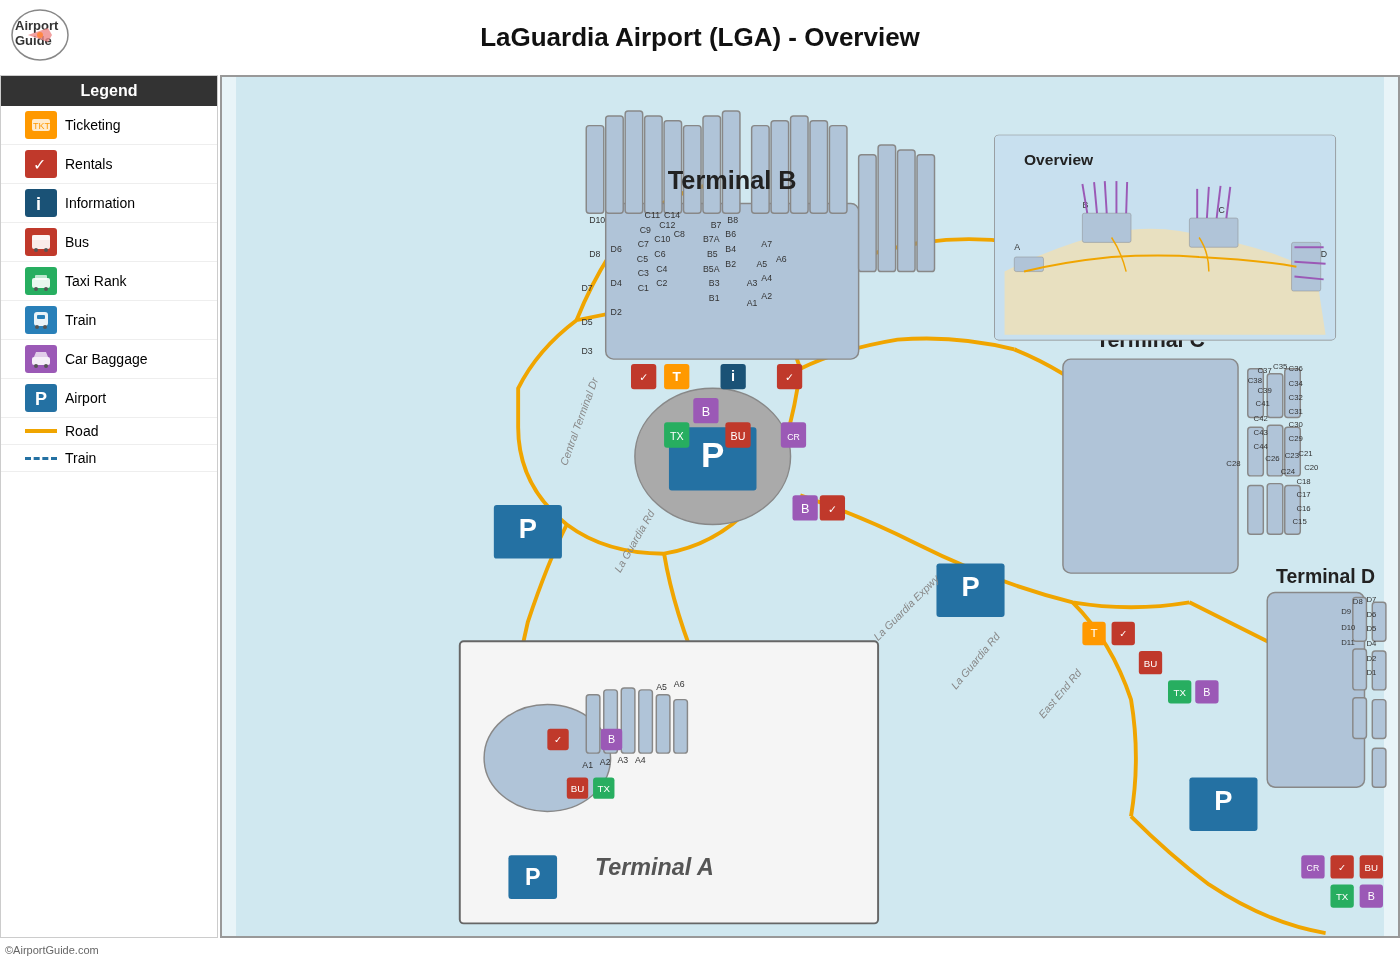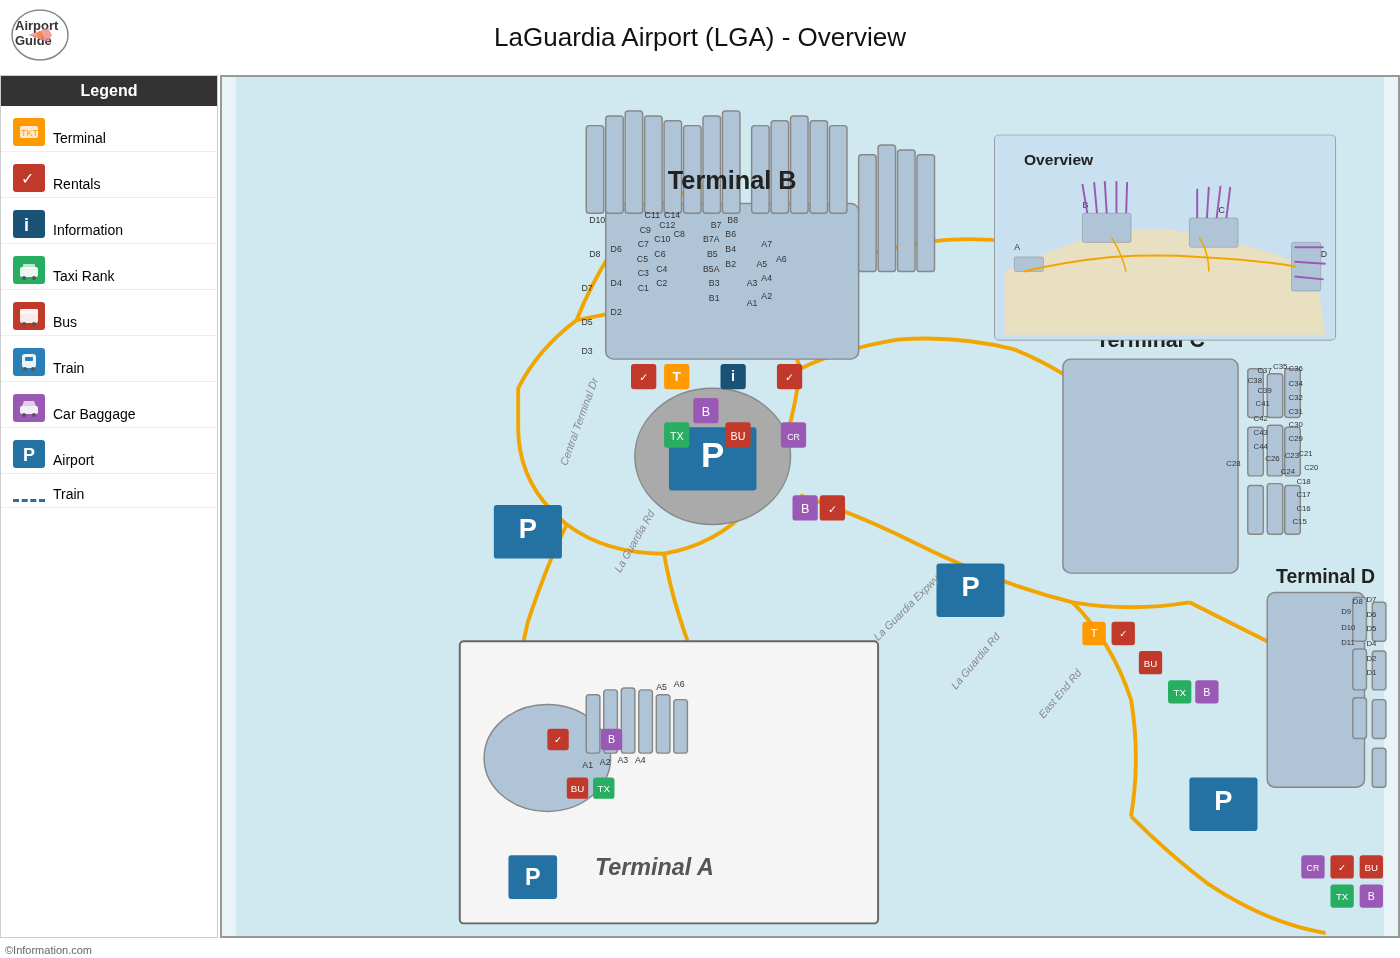--- a/index.html
+++ b/index.html
@@ -24,21 +24,21 @@
     #logo {
       position: absolute;
       left: 10px;
       top: 8px;
       width: 180px;
       height: 55px;
       display: flex;
     }
     #page-title {
       font-size: 26px;
-      font-weight: normal;
+      font-weight: bold;
       color: #111;
       text-align: center;
     }
 
     
     #map-container {
       position: absolute;
       top: 75px;
       left: 220px;
       right: 0;
@@ -61,25 +61,24 @@
     .legend-title {
       background: #333;
       color: #fff;
       font-size: 16px;
       font-weight: bold;
       padding: 6px 10px;
       text-align: center;
     }
     .legend-item {
       display: flex;
-      align-items: flex-end;
-      padding: 5px 12px;
+      align-items: center;
+      padding: 5px 24px;
       border-bottom: 1px solid #eee;
       font-size: 14px;
-      margin-top: 7px;
     }
     .legend-icon {
       width: 32px;
       height: 28px;
       margin-right: 8px;
       display: flex;
       align-items: center;
       justify-content: center;
       border-radius: 3px;
       font-size: 16px;
@@ -154,67 +153,67 @@
 <div id="legend-panel">
   <div class="legend-title">Legend</div>
 
   <div class="legend-item">
     <div class="legend-icon icon-ticketing">
       <svg width="22" height="22" viewBox="0 0 22 22">
           <rect x="2" y="5" width="18" height="12" rx="2" fill="white" opacity="0.8"></rect>
           <text x="3" y="15" font-size="9" fill="#f90" font-family="Arial">TKT</text>
         </svg>
     </div>
-    <span>Terminal</span>
+    <span>Ticketing</span>
   </div>
 
 
   <div class="legend-item">
     <div class="legend-icon icon-security">
       <svg width="22" height="22" viewBox="0 0 22 22">
           <text x="3" y="17" font-size="16" fill="white">✓</text>
         </svg>
     </div>
     <span>Rentals</span>
   </div>
 
   <div class="legend-item">
     <div class="legend-icon icon-information">
       <svg width="22" height="22" viewBox="0 0 22 22">
           <text x="6" y="18" font-size="18" fill="white" font-weight="bold" font-family="Arial">i</text>
         </svg>
     </div>
     <span>Information</span>
+  </div>
+
+  <div class="legend-item">
+    <div class="legend-icon icon-bus">
+      <svg width="22" height="22" viewBox="0 0 22 22">
+          <rect x="2" y="4" width="18" height="14" rx="2" fill="white" opacity="0.9"></rect>
+          <rect x="2" y="4" width="18" height="5" rx="1" fill="white" opacity="0.5"></rect>
+          <circle cx="6" cy="19" r="2" fill="#555"></circle>
+          <circle cx="16" cy="19" r="2" fill="#555"></circle>
+        </svg>
+    </div>
+    <span>Bus</span>
   </div>
 
   <div class="legend-item">
     <div class="legend-icon icon-taxi">
       <svg width="22" height="22" viewBox="0 0 22 22">
           <rect x="2" y="8" width="18" height="10" rx="2" fill="white" opacity="0.9"></rect>
           <rect x="5" y="5" width="12" height="5" rx="1" fill="white" opacity="0.7"></rect>
           <circle cx="6" cy="19" r="2" fill="#555"></circle>
           <circle cx="16" cy="19" r="2" fill="#555"></circle>
         </svg>
     </div>
     <span>Taxi Rank</span>
   </div>
 
   <div class="legend-item">
-    <div class="legend-icon icon-bus">
-      <svg width="22" height="22" viewBox="0 0 22 22">
-          <rect x="2" y="4" width="18" height="14" rx="2" fill="white" opacity="0.9"></rect>
-          <rect x="2" y="4" width="18" height="5" rx="1" fill="white" opacity="0.5"></rect>
-          <circle cx="6" cy="19" r="2" fill="#555"></circle>
-          <circle cx="16" cy="19" r="2" fill="#555"></circle>
-        </svg>
-    </div>
-    <span>Bus</span>
-  </div>
-
-  <div class="legend-item">
     <div class="legend-icon icon-train">
       <svg width="22" height="22" viewBox="0 0 22 22">
           <rect x="4" y="3" width="14" height="14" rx="3" fill="white" opacity="0.9"></rect>
           <rect x="7" y="6" width="8" height="4" rx="1" fill="#2980b9"></rect>
           <circle cx="7" cy="18" r="2" fill="#555"></circle>
           <circle cx="15" cy="18" r="2" fill="#555"></circle>
         </svg>
     </div>
     <span>Train</span>
   </div>
@@ -233,20 +232,24 @@
 
   <div class="legend-item">
     <div class="legend-icon icon-parking">
       <svg width="22" height="22" viewBox="0 0 22 22">
           <text x="5" y="18" font-size="18" fill="white" font-weight="bold" font-family="Arial">P</text>
         </svg>
     </div>
     <span>Airport</span>
   </div>
 
+  <div class="legend-item">
+    <div style="width:32px; height:4px; background:#f0a500; margin-right:8px; flex-shrink:0;"></div>
+    <span>Road</span>
+  </div>
 
   <div class="legend-item">
     <div style="width:32px; height:0; border-top:3px dashed #2471a3; margin-right:8px; flex-shrink:0;"></div>
     <span>Train</span>
   </div>
 </div>
 
 <div id="map-container">
   <svg id="map-svg" viewBox="0 0 1180 883" preserveAspectRatio="xMidYMid meet">
 
@@ -571,14 +574,14 @@
       <line x1="1008" y1="145" x2="1012" y2="112"></line>
       <line x1="1018" y1="145" x2="1022" y2="113"></line>
       <line x1="1088" y1="175" x2="1118" y2="175"></line>
       <line x1="1088" y1="190" x2="1120" y2="192"></line>
       <line x1="1088" y1="205" x2="1118" y2="208"></line>
     </g>
   </svg>
 </div>
 
 <div id="copyright">
-  <span>©Information.com</span>
+  <span>©AirportGuide.com</span>
 </div>
 
 </body></html>

